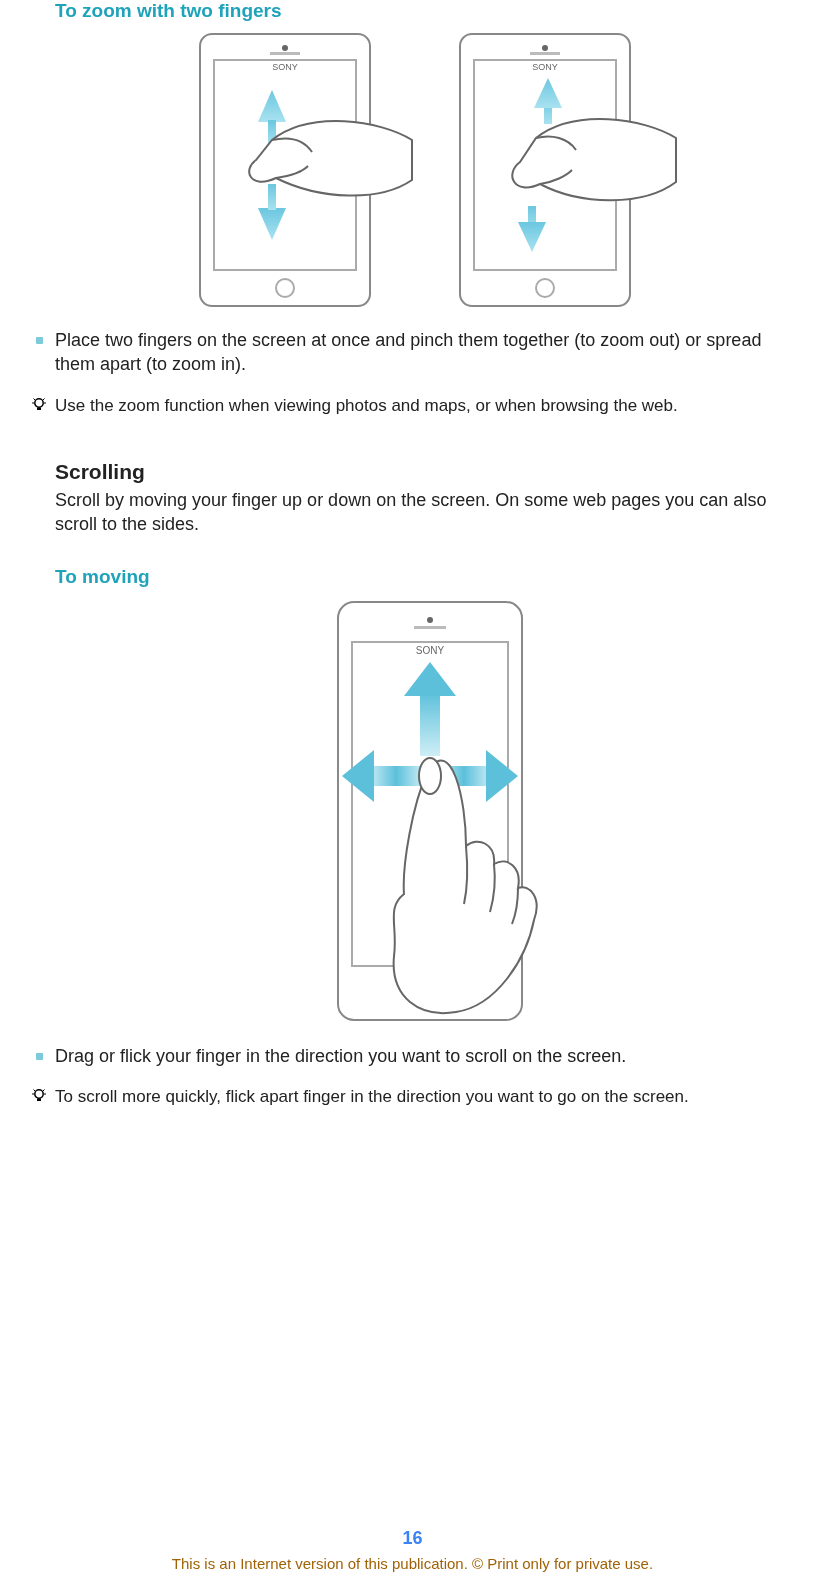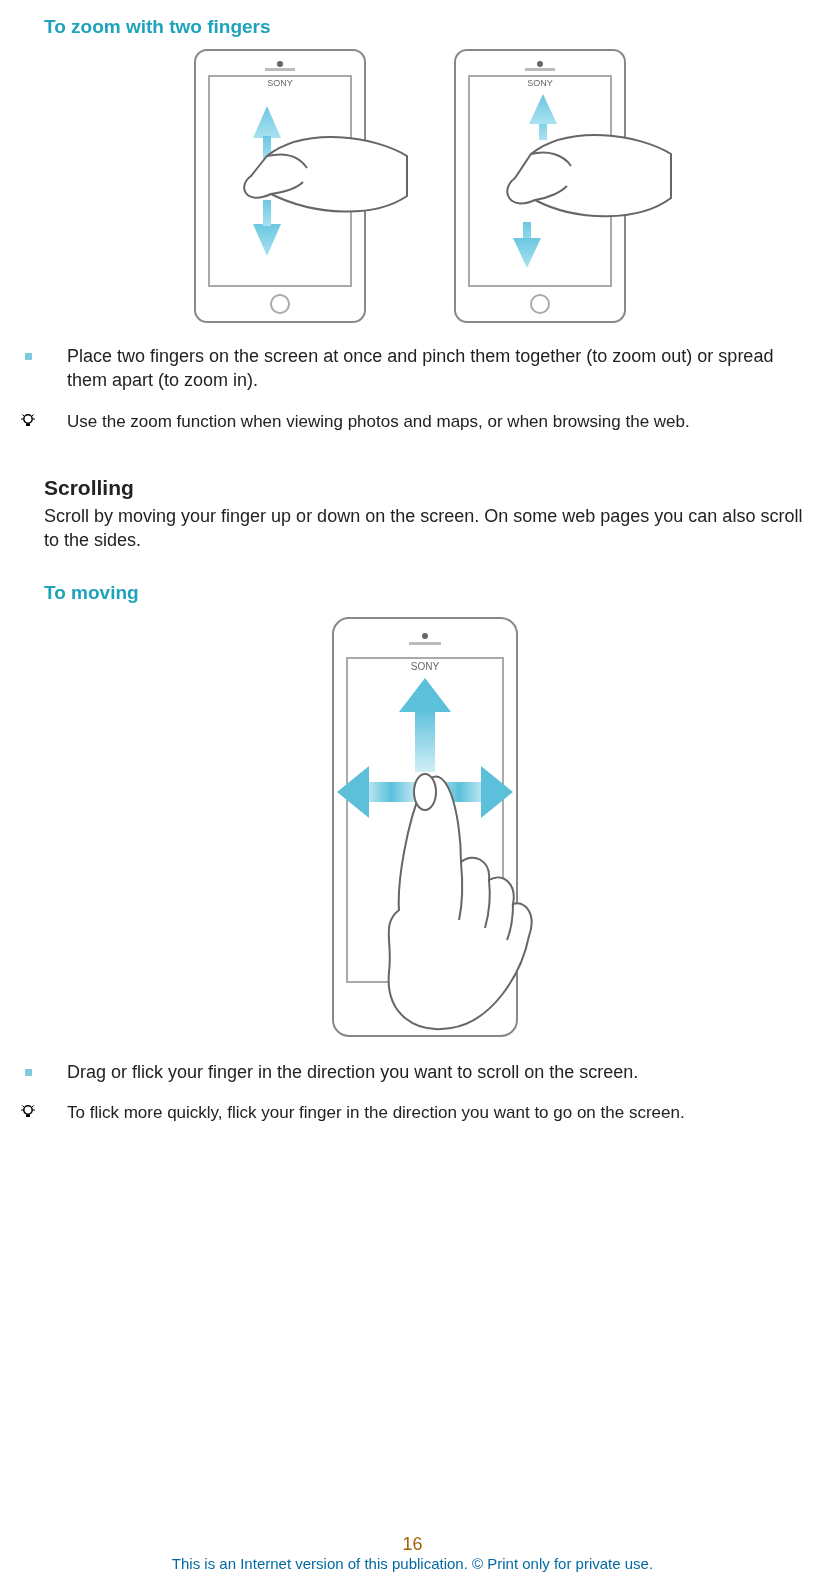--- a/index.html
+++ b/index.html
@@ -5,21 +5,22 @@
   body {
     margin: 0;
     padding: 0;
     width: 825px;
     height: 1590px;
     font-family: Arial, Helvetica, sans-serif;
     color: #222;
     position: relative;
   }
   .content {
-    padding: 16px 20px 0 44px;
+    padding: 0 20px 0 44px;
+    margin-left: 11px;
   }
   .teal-heading {
     color: #1fa3ba;
     font-size: 19px;
     font-weight: bold;
     margin: 0 0 8px 0;
   }
   .sub-heading {
     font-size: 21px;
     font-weight: bold;
@@ -33,21 +34,20 @@
   .small-body {
     font-size: 17px;
     line-height: 1.35;
     margin: 0 0 8px 0;
     text-align: center;
   }
   .row {
     display: flex;
     align-items: flex-start;
     margin-bottom: 8px;
-    gap: 23px;
   }
   .marker {
     width: 32px;
     flex: 0 0 32px;
     margin-left: -32px;
     display: flex;
     justify-content: center;
     padding-top: 2px;
   }
   .bullet-dot {
@@ -72,26 +72,27 @@
     margin: 6px 0 18px 0;
   }
   .footer {
     position: absolute;
     bottom: 18px;
     left: 0;
     right: 0;
     text-align: center;
   }
   .page-num {
+    color: #3b82f6;
+    font-size: 18px;
+    font-weight: bold;
+    margin-bottom: 6px;
+  }
+  .footer-text {
     color: #a16207;
-    font-size: 18px;
-    font-weight: normal;
-  }
-  .footer-text {
-    color: #0369a1;
     font-size: 15px;
   }
   .section-gap { height: 26px; }
 </style>
 </head>
 <body>
 
 <div class="content">
 
   <p class="teal-heading">To zoom with two fingers</p>
@@ -243,21 +244,21 @@
         <svg viewBox="0 0 16 16">
             <circle cx="8" cy="6" r="4.2" fill="none" stroke="#000" stroke-width="1.5"></circle>
             <rect x="6" y="10.5" width="4" height="2.5" fill="#000"></rect>
             <line x1="1" y1="6" x2="3" y2="6" stroke="#000"></line>
             <line x1="13" y1="6" x2="15" y2="6" stroke="#000"></line>
             <line x1="2.5" y1="1.5" x2="4" y2="3" stroke="#000"></line>
             <line x1="12" y1="3" x2="13.5" y2="1.5" stroke="#000"></line>
           </svg>
       </span>
     </div>
-    <p class="small-body">To flick more quickly, flick your finger in the direction you want to go on the screen.</p>
+    <p class="small-body">To scroll more quickly, flick apart finger in the direction you want to go on the screen.</p>
   </div>
 
 </div>
 
 <div class="footer">
   <div class="page-num">16</div>
   <div class="footer-text">This is an Internet version of this publication. © Print only for private use.</div>
 </div>
 
 </body></html>

